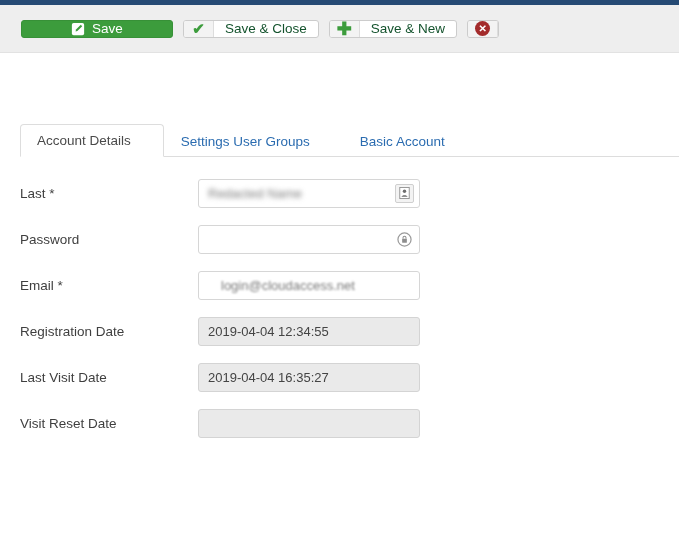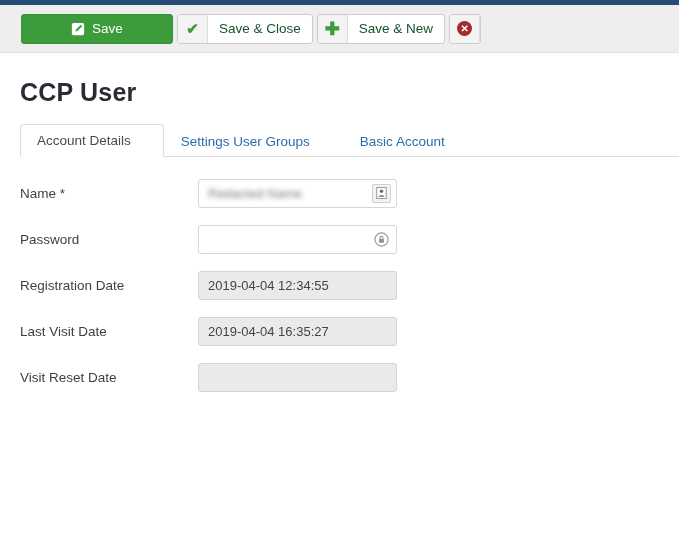--- a/index.html
+++ b/index.html
@@ -21,25 +21,25 @@
   
   .toolbar {
     position:absolute; top:5px; left:0; width:679px; height:48px;
     background:#eeeeee;
     border-bottom:1px solid #e2e2e2;
     display:flex; align-items:center;
     padding-left:21px;
   }
   .btn {
     display:flex; align-items:stretch;
-    height:30px;
+    height:18px;
     border-radius:3px;
     font-size:13px;
     cursor:pointer;
-    margin-right:4px;
+    margin-right:10px;
     overflow:hidden;
     line-height:1;
   }
   
   .btn-save {
     background:#3c9c3c;
     border:1px solid #379137;
     color:#ffffff;
     align-items:center;
     justify-content:center;
@@ -121,21 +121,21 @@
   }
   .lab {
     position:absolute; left:20px;
     font-size:13.5px;
     color:#3f3f3f;
     white-space:nowrap;
   }
   .lab .req { color:#3f3f3f; }
   .field {
     position:absolute; left:198px;
-    width:199px; height:29px;
+    width:222px; height:29px;
     border:1px solid #d6d6d6;
     border-radius:3px;
     background:#ffffff;
     display:flex; align-items:center;
   }
   .field.disabled { background:#eaeaea; border-color:#d4d4d4; }
   .field .val {
     flex:1;
     padding-left:9px;
     font-size:13px;
@@ -193,39 +193,38 @@
     </div>
 
     <div class="btn btn-split">
       <span class="ico">
           <span class="xcirc">✕</span>
         </span>
     </div>
 
   </div>
 
-  <div class="page-title">CCP User</div>
 
   <div class="tabs">
     <div class="tab active">
       <span>Account Details</span>
     </div>
     <div class="tab">
       <span>Settings User Groups</span>
     </div>
     <div class="tab">
       <span>Basic Account</span>
     </div>
   </div>
 
   <div class="form">
 
     <div class="row">
       <div class="lab">
-        <span>Name</span><span class="req"> *</span>
+        <span>Last</span><span class="req"> *</span>
       </div>
       <div class="field">
         <span class="val blur">Redacted Name</span>
         <span class="addon">
           <svg width="11" height="12" viewBox="0 0 12 14">
             <rect x="0.5" y="0.5" width="11" height="13" fill="#ffffff" stroke="#8a8a8a"></rect>
             <circle cx="6" cy="5" r="2" fill="#6e6e6e"></circle>
             <path d="M2.5 11.5 C2.5 9 9.5 9 9.5 11.5 Z" fill="#6e6e6e"></path>
           </svg>
         </span>
@@ -241,20 +240,28 @@
           <svg width="15" height="15" viewBox="0 0 16 16">
             <circle cx="8" cy="8" r="7" fill="none" stroke="#9a9a9a" stroke-width="1.3"></circle>
             <rect x="5.5" y="7.3" width="5" height="4.2" rx="0.6" fill="#8d8d8d"></rect>
             <path d="M6.4 7.3 V6.1 a1.6 1.6 0 0 1 3.2 0 V7.3" fill="none" stroke="#8d8d8d" stroke-width="1.1"></path>
           </svg>
         </span>
       </div>
     </div>
 
 
+    <div class="row">
+      <div class="lab">
+        <span>Email</span><span class="req"> *</span>
+      </div>
+      <div class="field">
+        <span class="val blur" style="filter:blur(1.3px);padding-left:22px;">login@cloudaccess.net</span>
+      </div>
+    </div>
 
     <div class="row">
       <div class="lab">Registration Date</div>
       <div class="field disabled">
         <span class="val">2019-04-04 12:34:55</span>
       </div>
     </div>
 
     <div class="row">
       <div class="lab">Last Visit Date</div>

